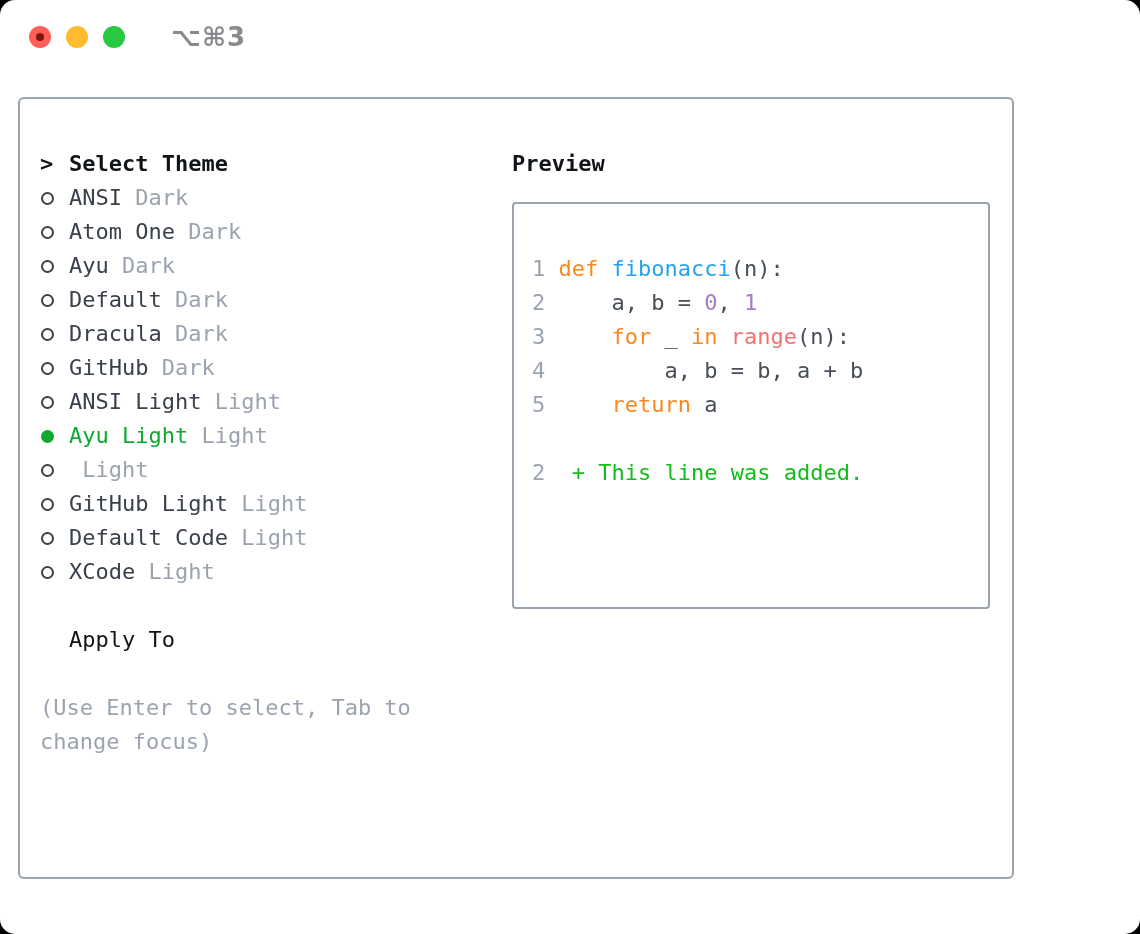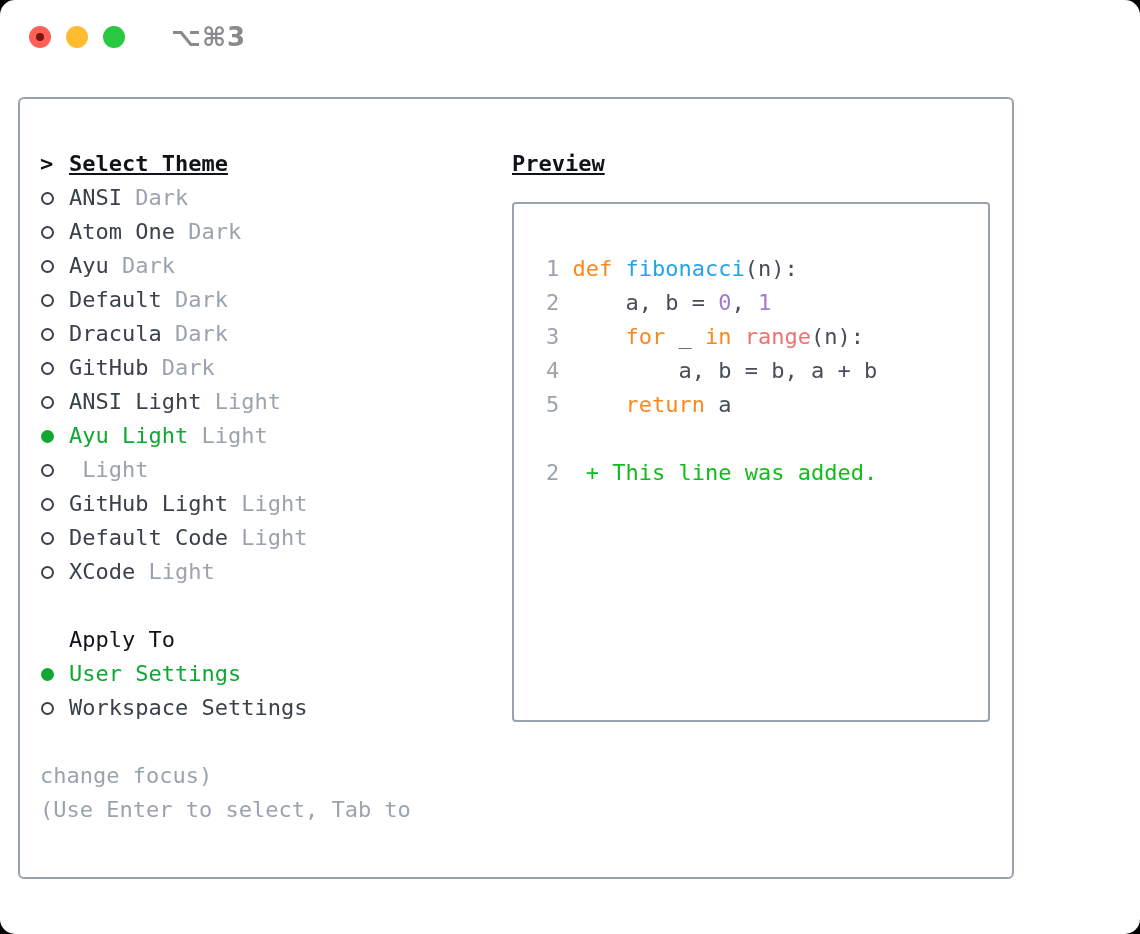--- a/index.html
+++ b/index.html
@@ -34,28 +34,28 @@
   }
   .left-col{width:442px;flex:none;}
   .right-col{margin-left:30px;flex:none;}
   .row{display:flex;align-items:center;height:34px;line-height:34px;white-space:pre;}
   .blank-row{height:34px;}
   .marker{width:29px;flex:none;display:flex;align-items:center;}
   .dot{width:13px;height:13px;border-radius:50%;border:2px solid var(--text);box-sizing:border-box;margin-left:1px;}
   .selected .dot{background:var(--green);border-color:var(--green);}
   .selected .name{color:var(--green);}
   .prompt{font-weight:bold;color:var(--heading);display:inline-block;}
-  .header-label,.preview-label{font-weight:bold;color:var(--heading);text-decoration:underline;}
+  .header-label,.preview-label{font-weight:bold;color:var(--heading);}
   .section-label{color:var(--heading);}
   .badge{color:var(--muted);margin-left:1ch;text-align:center;}
   .help{color:var(--muted);line-height:34px;margin-top:0;}
   
   .preview-box{
-    margin-top:21px;width:478px;height:520px;border:2px solid var(--border);
-    border-radius:4px;box-sizing:border-box;padding:48px 0 0 32px;overflow:hidden;
+    margin-top:21px;width:478px;height:407px;border:2px solid var(--border);
+    border-radius:4px;box-sizing:border-box;padding:48px 0 0 18px;overflow:hidden;
   }
   .code-line{height:34px;line-height:34px;white-space:pre;font-size:22px;min-height:34px;}
   .ln{display:inline-block;width:2ch;color:var(--ln);}
   .seg-kw{color:var(--kw);} .seg-fn{color:var(--fn);} .seg-num{color:var(--num);}
   .seg-call{color:var(--call);} .seg-txt{color:var(--code);}
   .seg-ctx{color:var(--ctx);} .seg-del{color:var(--del);} .seg-add{color:var(--add);}
 </style>
 </head>
 <body>
 
@@ -140,36 +140,26 @@
   </div>
         </div>
 
       <div class="blank-row"></div>
 
       <div class="row">
         <span class="marker"></span>
         <span class="section-label">Apply To</span>
       </div>
 
-      <div id="apply-options">
-          <div class="row apply-option selected">
-    <span class="marker"><span class="dot"></span></span>
-    <span class="name">User Settings</span>
-  </div>
-          <div class="row apply-option">
-    <span class="marker"><span class="dot"></span></span>
-    <span class="name">Workspace Settings</span>
-  </div>
-        </div>
 
       <div class="blank-row"></div>
 
       <div class="help" id="help-lines">
+          <div>(Use Enter to select, Tab to</div>
           <div>change focus)</div>
-          <div>(Use Enter to select, Tab to</div>
         </div>
     </div>
 
     <div class="right-col">
       <div class="row">
         <span class="preview-label">Preview</span>
       </div>
       <div class="preview-box">
         <div id="code-lines">
             <div class="code-line"><span class="ln">1</span><span class="code"><span class="seg-kw">def</span><span class="seg-txt"> </span><span class="seg-fn">fibonacci</span><span class="seg-txt">(n):</span></span></div>

